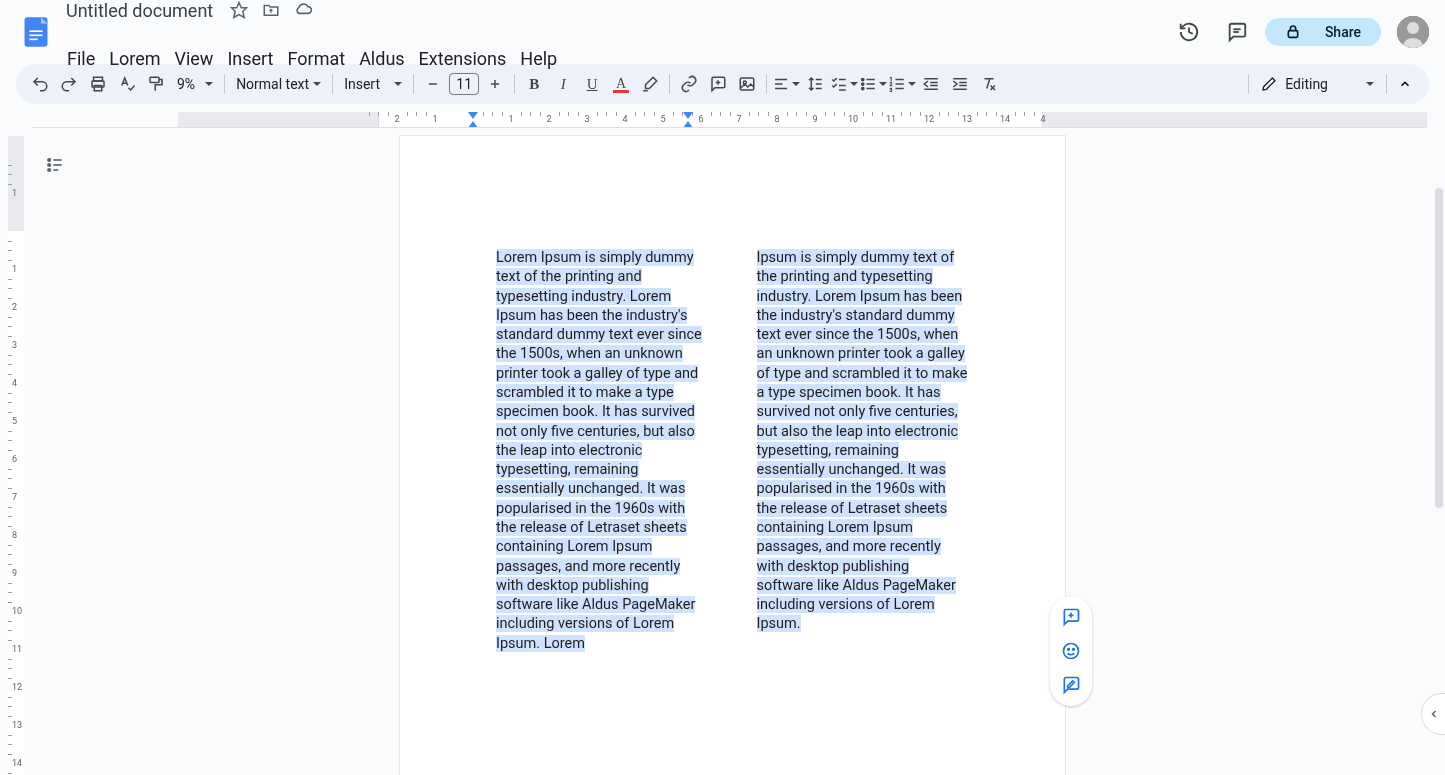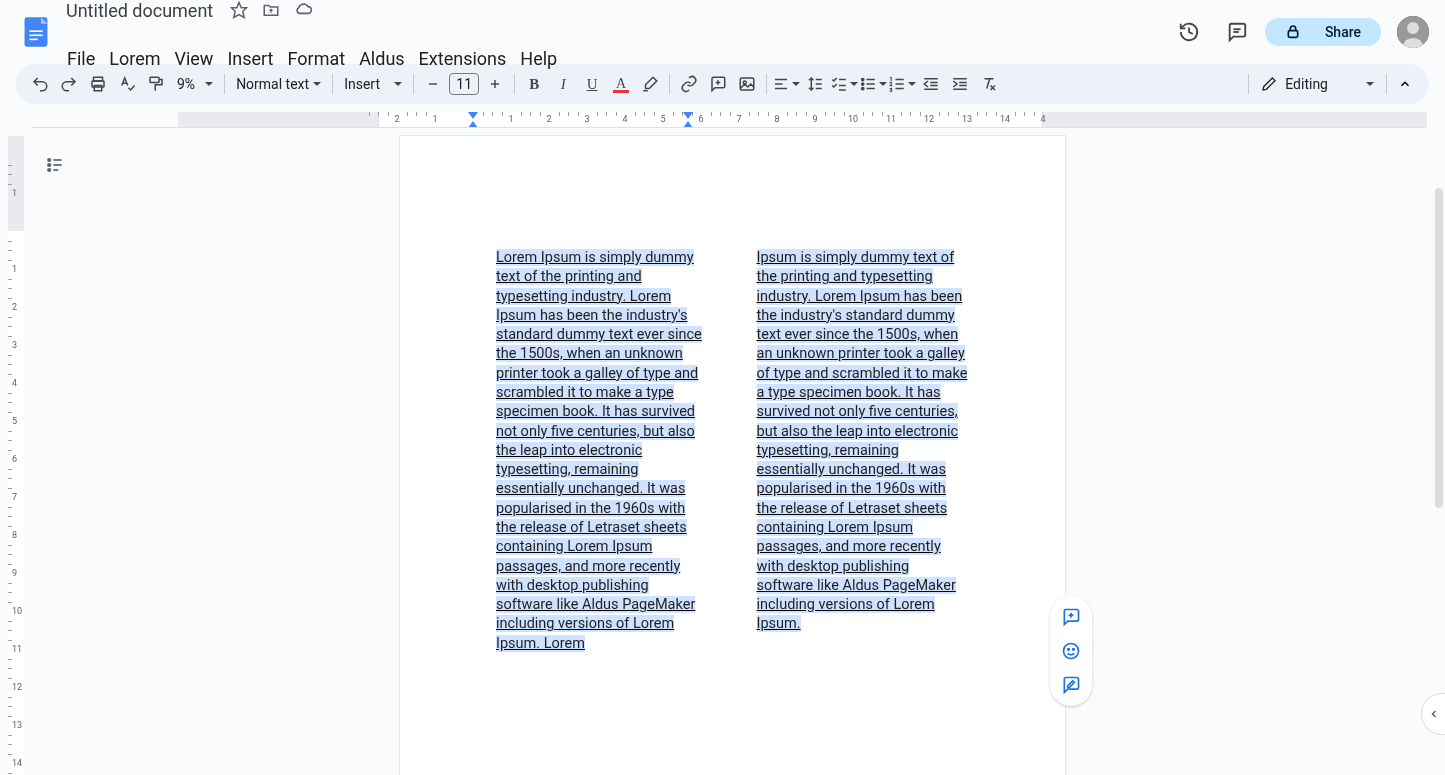--- a/index.html
+++ b/index.html
@@ -48,21 +48,21 @@
 .indent-top { width: 0; height: 0; border-left: 5px solid transparent; border-right: 5px solid transparent; border-top: 7px solid #4285f4; position: absolute; top: 0; }
 .indent-bottom { width: 0; height: 0; border-left: 5px solid transparent; border-right: 5px solid transparent; border-bottom: 7px solid #4285f4; position: absolute; bottom: 0; }
 
 .v-ruler { position: absolute; top: 128px; left: 0; width: 32px; bottom: 0; background: #f9fbfd; overflow: hidden; }
 .v-ruler-inner { position: absolute; top: 8px; width: 16px; left: 8px; }
 .v-ruler-box { width: 16px; background: #fff; border-top: 1px solid #dadce0; border-bottom: 1px solid #dadce0; position: absolute; }
 .v-ruler-num { position: absolute; left: 4px; font-size: 9px; color: #5f6368; transform: translateY(-50%); }
 .v-ruler-tick { position: absolute; left: 0; width: 4px; height: 1px; background: #9aa0a6; }
 
 
-.doc-area { position: absolute; top: 128px; left: 32px; right: 12px; bottom: 0; overflow: auto; text-decoration: underline; }
+.doc-area { position: absolute; top: 128px; left: 32px; right: 12px; bottom: 0; overflow: auto; }
 .page { width: 665px; min-height: 940px; background: #fff; margin: 8px auto 20px; box-shadow: 0 0 0 1px rgba(0,0,0,0.08); position: relative; padding: 112px 96px 96px 96px; }
 .columns { display: flex; gap: 48px; }
 .col { flex: 1; font-family: Arial, sans-serif; font-size: 14.5px; line-height: 1.33; color: #1f1f1f; }
 .col span { background: #cfe2ff; }
 
 
 .outline-btn { position: absolute; top: 150px; left: 40px; width: 30px; height: 30px; display: flex; align-items: center; justify-content: center; color: #5f6368; cursor: pointer; border-radius: 4px; z-index: 10; }
 
 
 .side-actions { position: absolute; right: 25px; top: 595px; width: 42px; background: #fff; border-radius: 21px; box-shadow: 0 1px 3px rgba(0,0,0,0.2); display: flex; flex-direction: column; align-items: center; padding: 6px 0; gap: 4px; }

